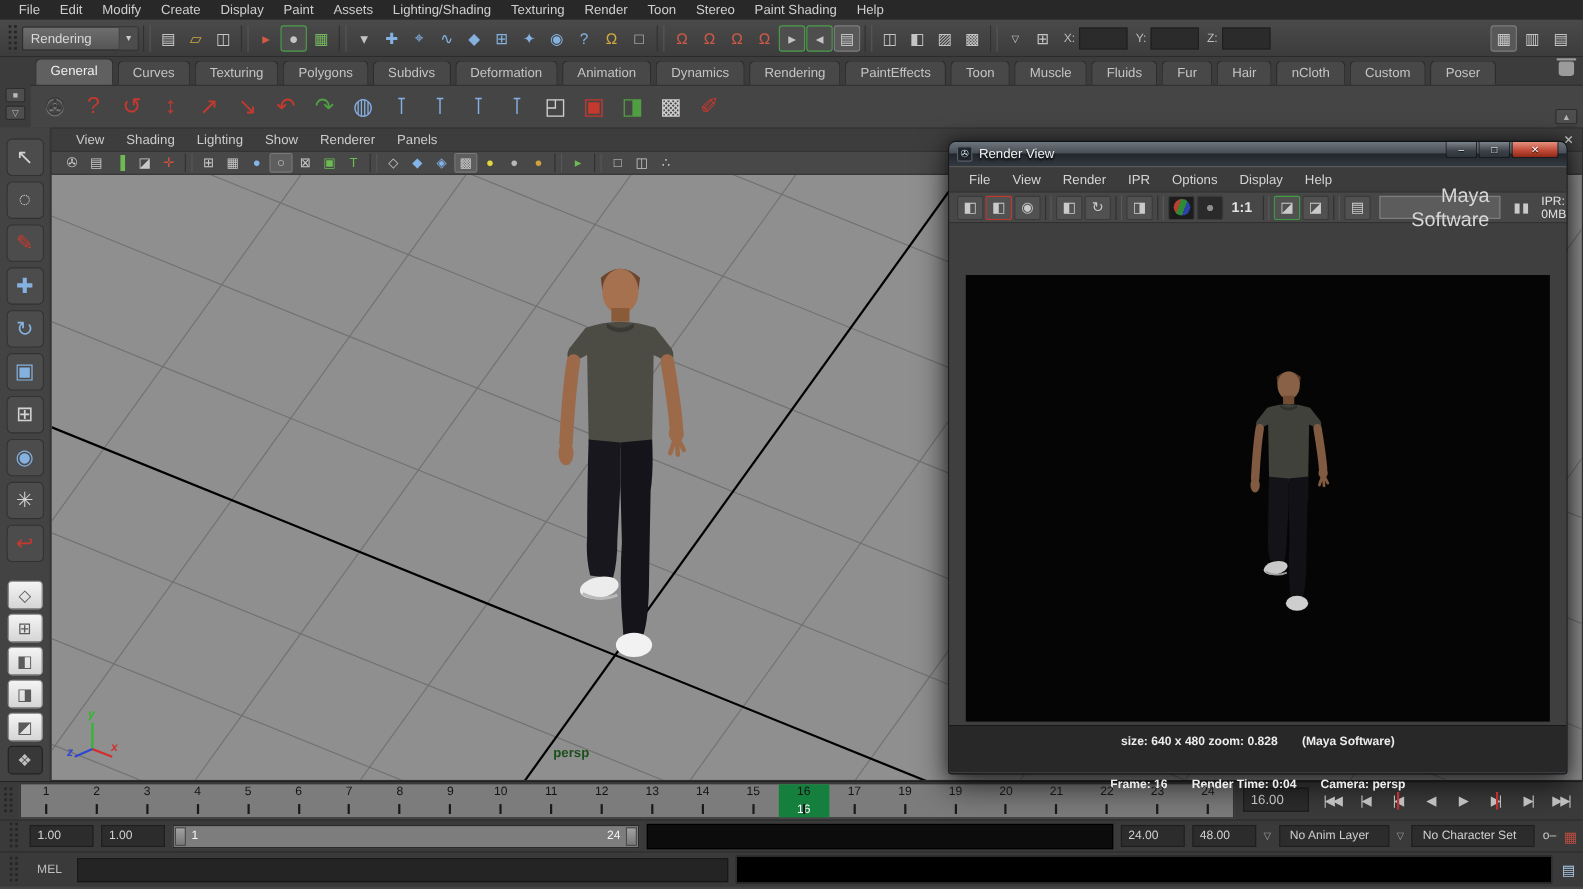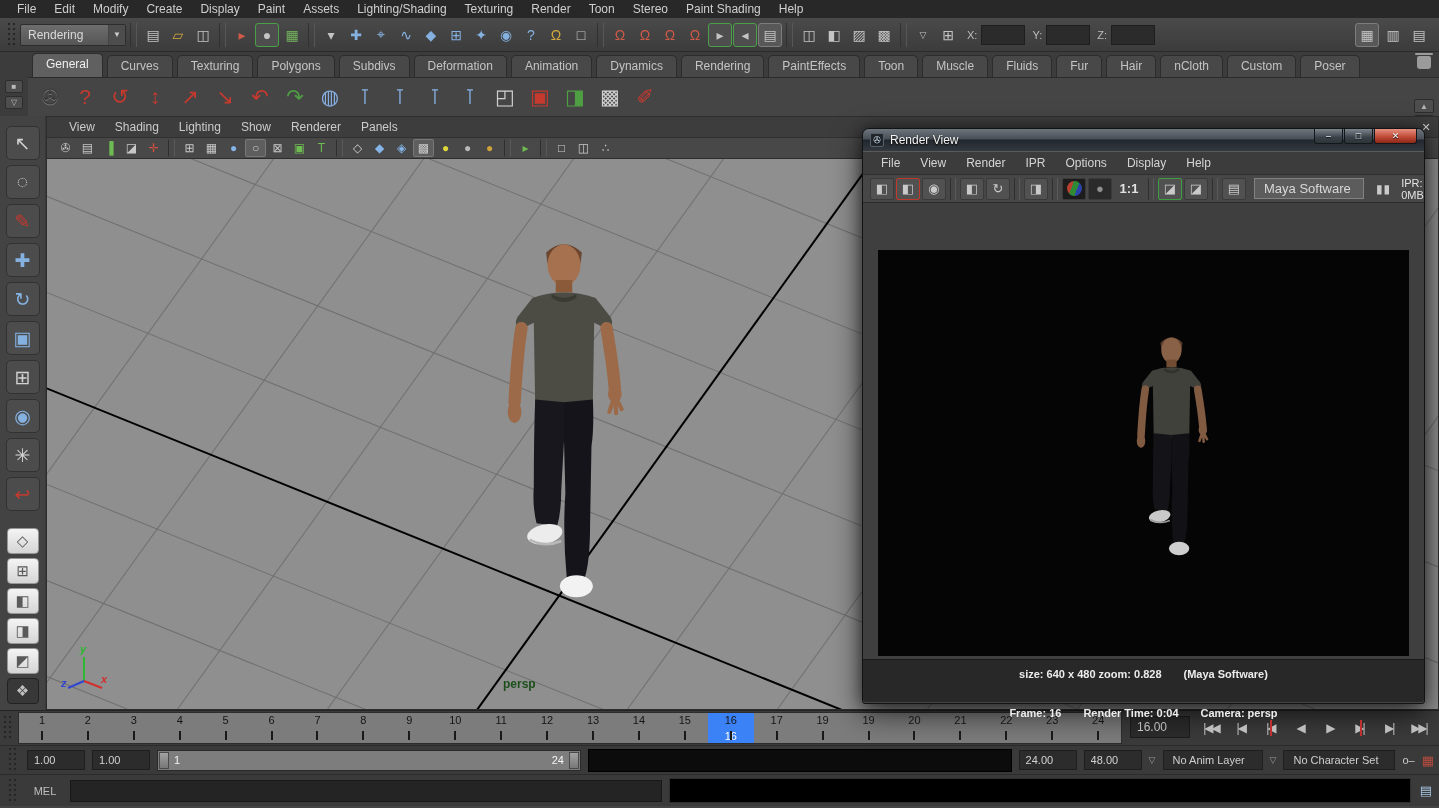--- a/index.html
+++ b/index.html
@@ -119,40 +119,40 @@
   .rvico[data-variant="sep"] { width:6px; background:transparent; border:none;
     border-left:1px solid #2f2f2f; border-right:1px solid #5a5a5a; border-radius:0; margin:0 2px; }
   .rvico[data-variant="active-red"] { border-color:#c0392b; }
   .rvico[data-variant="green-border"] { border-color:#3f9e3f; }
   .rvico[data-variant="gray"] { color:#8f8f8f; background:#2a2a2a; }
   .rvico[data-variant="rgb"] { background:#1c1c1c; }
   .rvico[data-variant="rgb"] .g { width:15px; height:15px; border-radius:50%;
     background:linear-gradient(110deg,#b8402f 34%,#2f8a35 34% 63%,#2b43a8 63%); }
   .rvico[data-variant="text"] { background:transparent; border:none; font-weight:bold; font-size:13px; width:30px; color:#e2e2e2; }
   .rv-combo { min-width:110px; height:21px; background:#5c5c5c; border:1px solid #828282; color:#d8d8d8;
-    font-size:13px; display:flex; align-items:center; padding:0 9px; margin-left:6px; }
+    font-size:18px; display:flex; align-items:center; padding:0 9px; margin-left:6px;text-align:right; }
   .rv-pause { color:#c9c9c9; font-size:12px; letter-spacing:1px; margin-left:10px; }
   .rv-iprtext { color:#e2e2e2; font-size:11px; margin-left:8px; }
   .rv-circle { width:15px; height:15px; border-radius:50%; background:#8d8d8d; margin-left:10px; }
   .rv-content { height:456px; background:#3f3f3f; display:flex; justify-content:center;
     align-items:flex-start; padding-top:47px; }
   .rv-image { width:531px; height:406px; background:#050505; position:relative; }
   .rv-figure { position:absolute; left:230px; top:80px; width:127px; height:254px;
     filter:brightness(.85) saturate(.9); }
   .rv-status { height:43px; background:#282828; border-top:1px solid #191919; color:#ececec; font-size:11px;
     font-weight:bold; display:flex; flex-direction:column; align-items:center; justify-content:center; gap:3px;
     border-radius:0 0 3px 3px; }
   .rv-status .line { display:flex; gap:22px;margin-top:24px; }
 
   
   .timeslider { height:35px; background:#3b3b3b; border-top:1px solid #232323; display:flex; align-items:stretch; flex:0 0 auto; }
   .ts-ruler { width:1104px; margin:1px 0 1px 3px; background:#7c7c7c; border:1px solid #2d2d2d; display:flex; }
   .frame-cell { flex:1; position:relative; text-align:center; font-size:11px; color:#141414; padding-top:1px; }
   .frame-cell::after { content:""; position:absolute; left:calc(50% - 1px); bottom:3px; width:2px; height:9px; background:#191919; }
-  .frame-cell[data-variant="current"] { background:#3b82f6; }
+  .frame-cell[data-variant="current"] { background:#15803d; }
   .fsub { position:absolute; left:0; right:0; bottom:1px; color:#fff; font-size:11px; }
   input.timefield { width:60px; height:22px; margin:5px 5px 0 8px; background:#2c2c2c; border:1px solid #1d1d1d;
     color:#d8d8d8; font-size:12px; padding:0 6px; font-family:"Liberation Sans",sans-serif; }
   .ts-playback { display:flex; align-items:center; gap:2px; padding:0 8px 0 4px; flex:1; justify-content:space-between; }
   .pb { min-width:24px; height:24px; display:flex; align-items:center; justify-content:center;
     color:#bdbdbd; font-size:12px; letter-spacing:-2px; position:relative; padding:0 2px; }
   .pb[data-variant="key"]::after { content:""; position:absolute; top:4px; left:50%; width:2px; height:16px; background:#c03030; }
 
   
   .rangerow { height:29px; background:#3a3a3a; border-top:1px solid #2b2b2b; display:flex; align-items:center;

